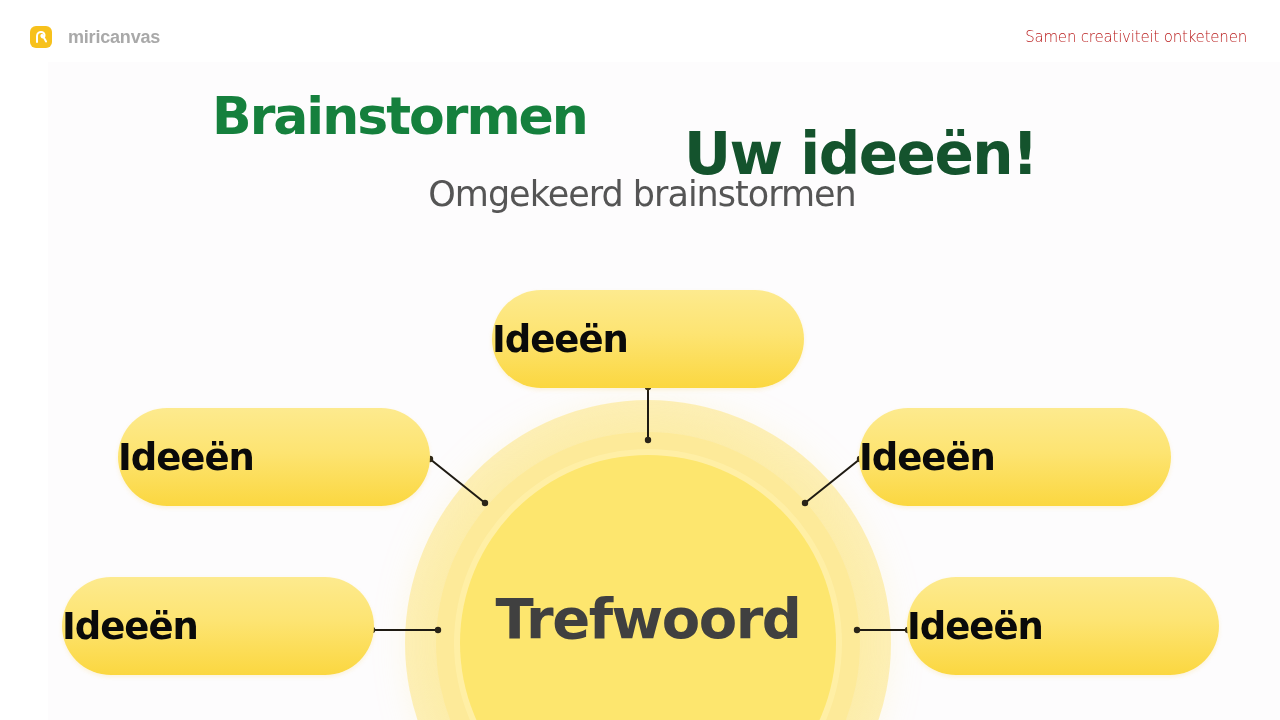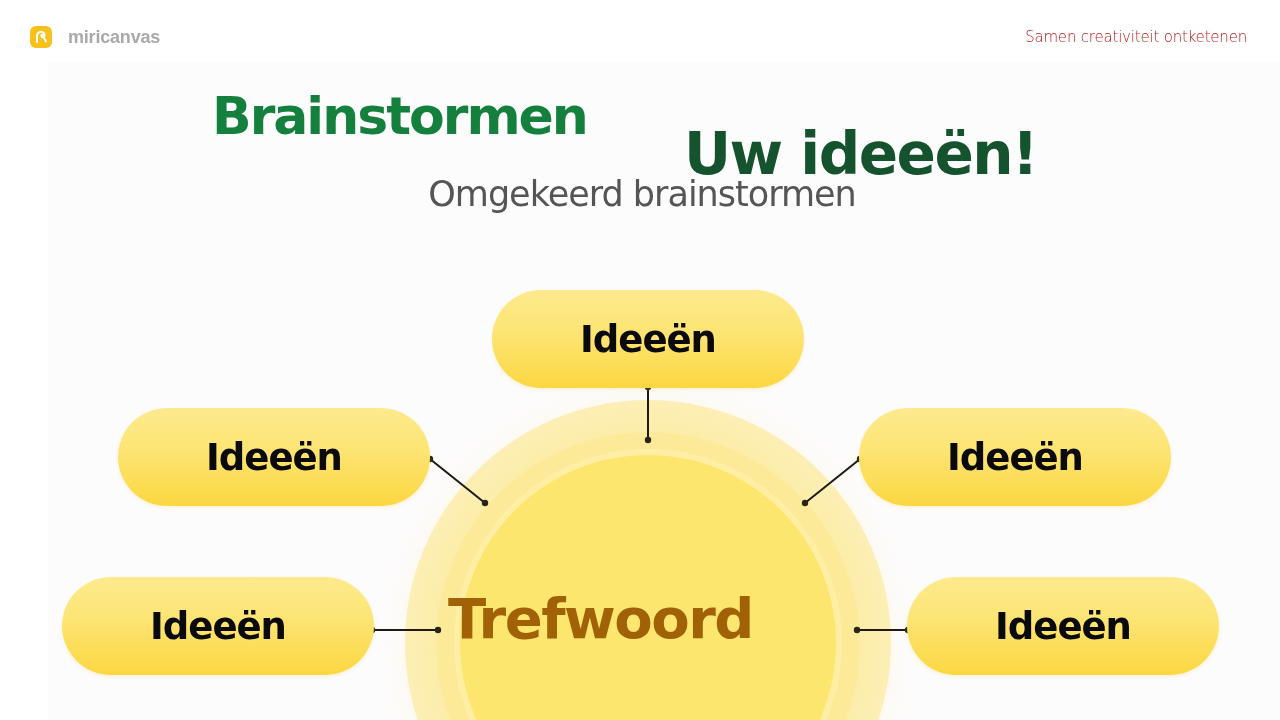--- a/index.html
+++ b/index.html
@@ -52,29 +52,29 @@
       position: absolute; left: 436px; top: 432px; width: 424px; height: 424px; border-radius: 50%;
       background: rgba(253,230,130,0.55);
       box-shadow: 0 0 40px 20px rgba(253,232,140,0.35);
     }
     .center-circle {
       position: absolute; left: 460px; top: 455px; width: 376px; height: 376px; border-radius: 50%;
       background: #fde66e;
       box-shadow: 0 0 0 6px rgba(255,240,170,0.75);
     }
     .center-label {
-      position: absolute; left: 448px; width: 400px; text-align: left; top: 586px;
-      font-family: "DejaVu Sans", sans-serif; font-weight: bold; font-size: 56px; color: #a16207;
+      position: absolute; left: 448px; width: 400px; text-align: center; top: 586px;
+      font-family: "DejaVu Sans", sans-serif; font-weight: bold; font-size: 56px; color: #404040;
       letter-spacing: -1.5px;
     }
     .pill {
       position: absolute; width: 312px; height: 98px; border-radius: 49px;
       background: linear-gradient(180deg, #fdea8e 0%, #fde472 45%, #fbd740 100%);
       box-shadow: 0 2px 4px rgba(240,190,30,0.15);
-      display: flex; align-items: center; justify-content: center;
+      display: flex; align-items: center; justify-content: flex-start;
       cursor: pointer;
     }
     .pill-label {
       font-family: "DejaVu Sans", sans-serif; font-weight: bold; font-size: 37px; color: #0a0a0a;
       letter-spacing: -1px;
     }
     svg.connectors { position: absolute; left: 0; top: 0; width: 1280px; height: 720px; pointer-events: none; }
   </style>
 </head>
 <body>

